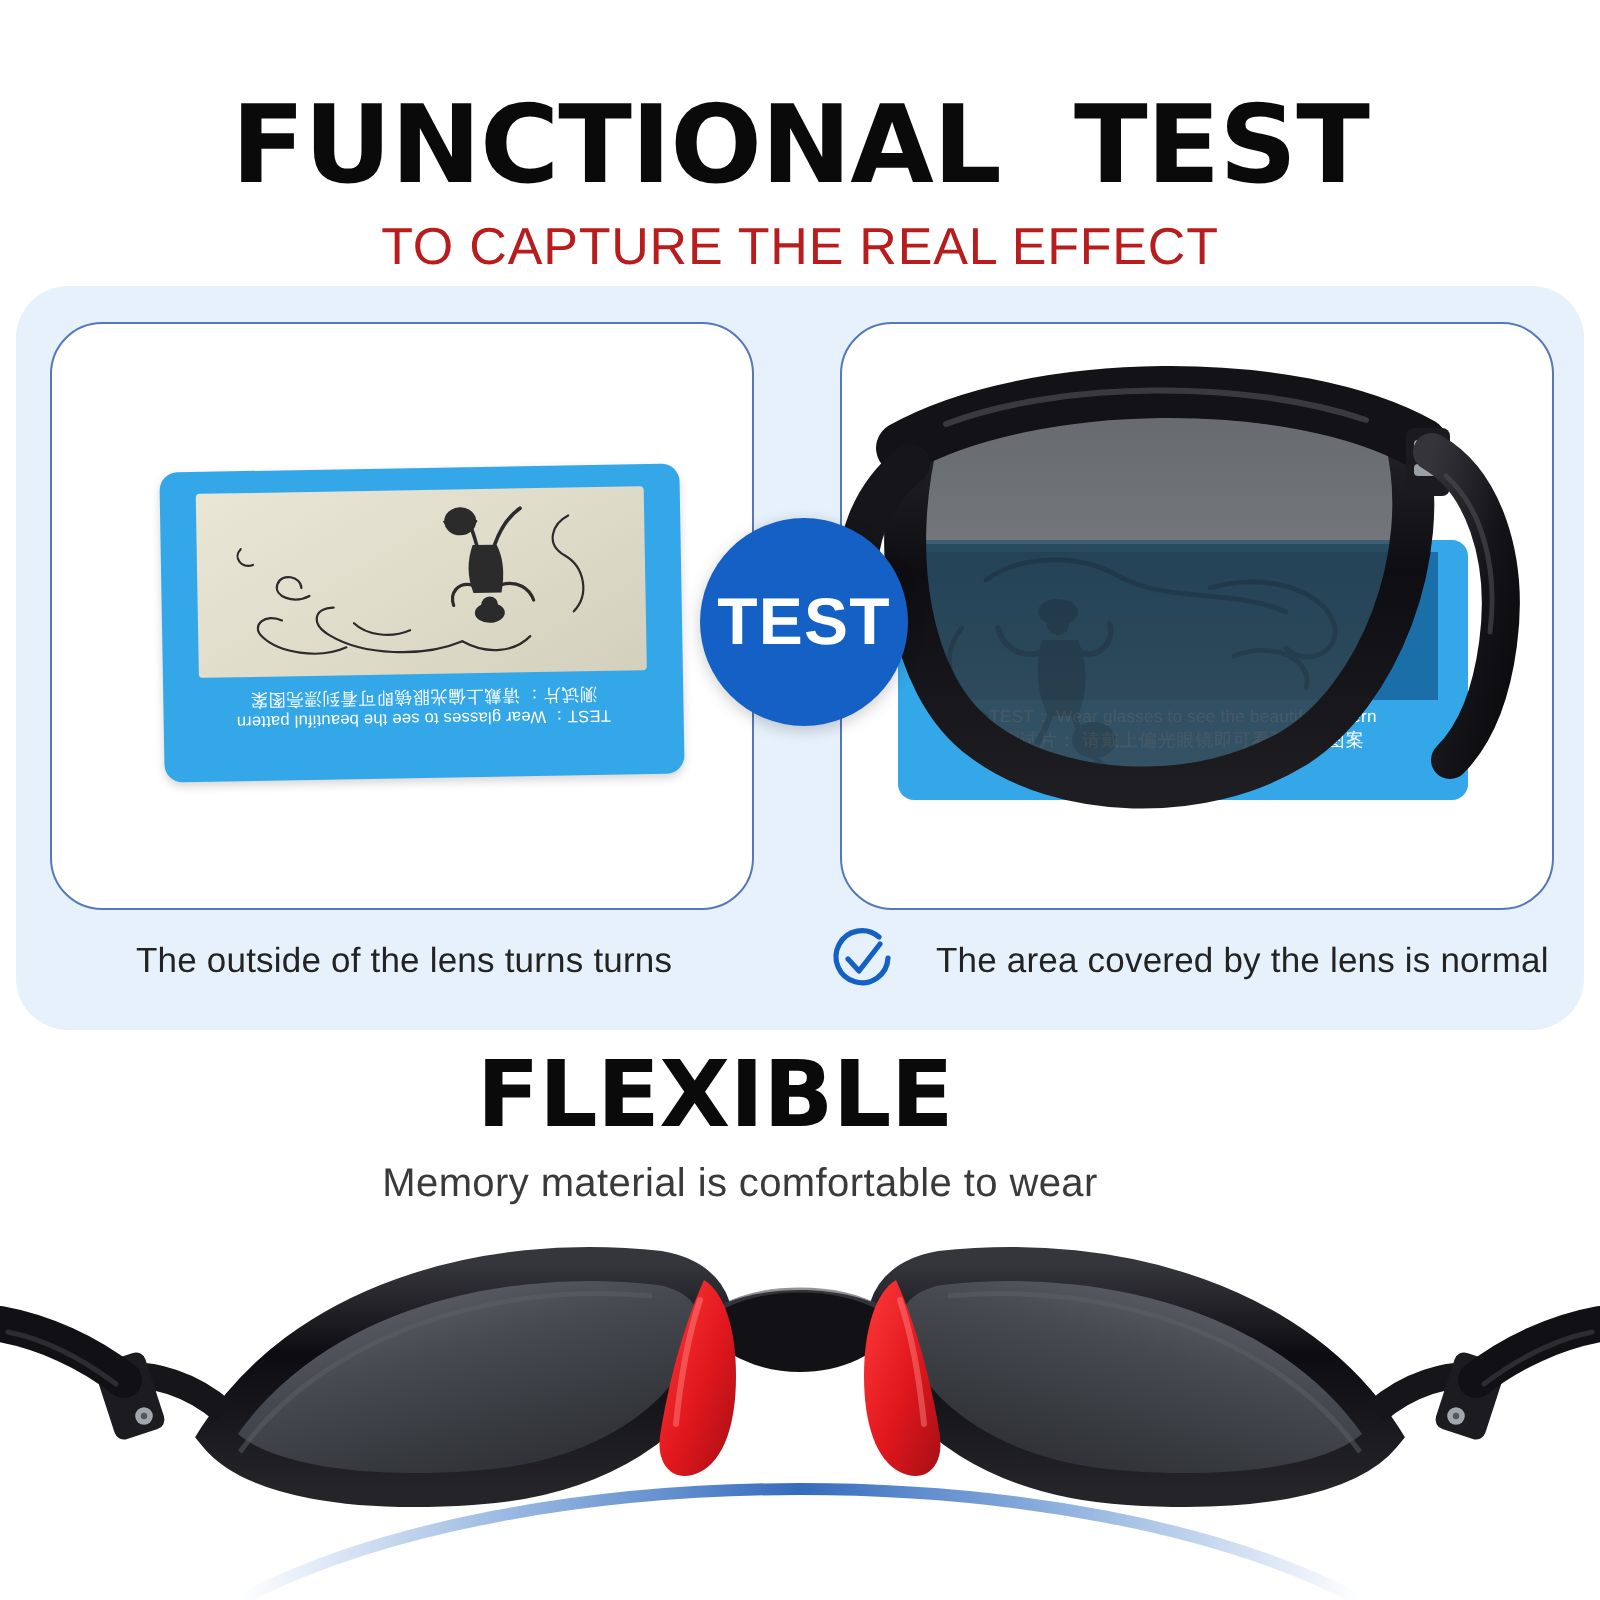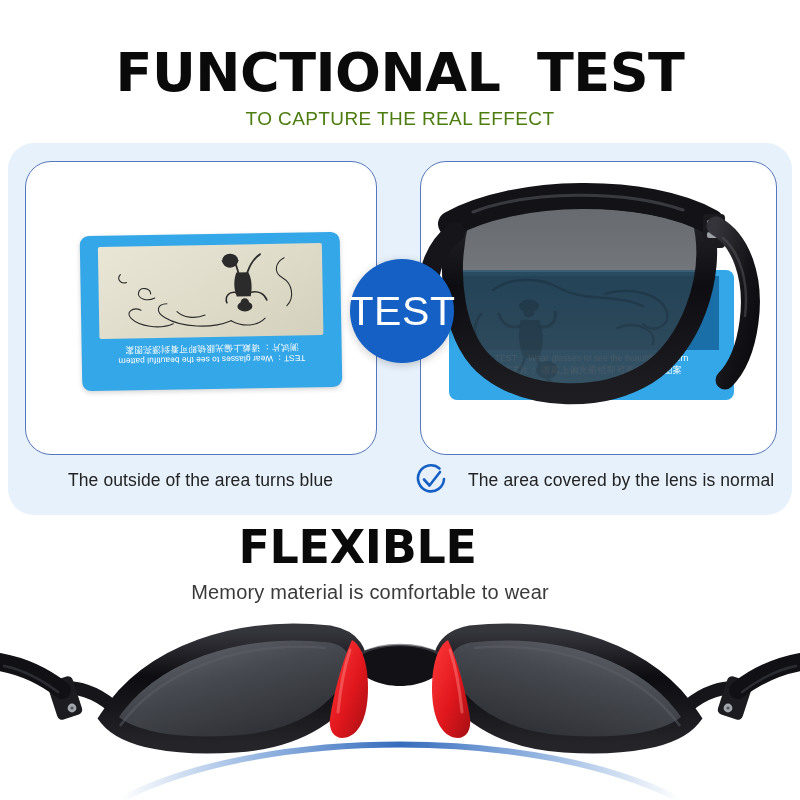--- a/index.html
+++ b/index.html
@@ -13,21 +13,21 @@
   
   .headline{
     position:absolute;left:0;top:34px;width:800px;text-align:center;
     font-size:54px;font-weight:700;letter-spacing:-0.5px;color:#0a0a0a;
     line-height:1;white-space:pre;
     font-family:"DejaVu Sans","Liberation Sans",sans-serif;
     margin-top:12px;
   }
   .subhead{
     position:absolute;left:0;top:108px;width:800px;text-align:center;
-    font-size:19px;font-weight:400;color:#4d7c0f;letter-spacing:.4px;
+    font-size:26px;font-weight:400;color:#b91c1c;letter-spacing:.4px;
   }
 
   
   .band{
     position:absolute;left:8px;top:143px;width:784px;height:372px;
     background:#e7f1fb;border-radius:26px;
   }
 
   
   .panel{
@@ -60,21 +60,21 @@
   .pat{position:absolute;left:0;top:0;width:100%;height:100%;}
 
   
   .badge{
     position:absolute;left:350px;top:259px;width:104px;height:104px;
     border-radius:50%;background:#1560c4;
     display:flex;align-items:center;justify-content:center;
     box-shadow:0 2px 8px rgba(0,0,0,.2);z-index:40;
   }
   .badge span{
-    color:#fff;font-size:41px;font-weight:400;letter-spacing:.6px;
+    color:#fff;font-size:33px;font-weight:700;letter-spacing:.6px;
     font-family:"Liberation Sans","DejaVu Sans",sans-serif;
   }
 
   
   .rcard{
     position:absolute;left:28px;top:108px;width:285px;height:130px;
     background:#34a7e8;border-radius:8px;overflow:hidden;
   }
   .rcard-cap{
     position:absolute;left:6px;top:82px;width:273px;color:#fff;
@@ -233,21 +233,21 @@
       <path d="M312 76 C330 92 338 122 334 154" fill="none" stroke="#4c4c54" stroke-width="2.5" stroke-linecap="round" opacity="0.6"></path>
 
       <path d="M44 70 C24 86 16 110 18 132" fill="none" stroke="#15151a" stroke-width="20" stroke-linecap="round"></path>
     </svg>
   </div>
 
   <div class="badge">
     <span>TEST</span>
   </div>
 
-  <div class="cap cap-left">The outside of the area turns blue</div>
+  <div class="cap cap-left">The outside of the lens turns turns</div>
 
   <svg class="check-icon" viewBox="0 0 38 38">
     <path d="M27.5 8.5 A13 13 0 1 0 32 19" fill="none" stroke="#1560c4" stroke-width="2.6" stroke-linecap="round"></path>
     <path d="M12 19.5 L17.5 25.5 L28 12" fill="none" stroke="#1560c4" stroke-width="2.6" stroke-linecap="round" stroke-linejoin="round"></path>
   </svg>
 
   <div class="cap cap-right">The area covered by the lens is normal</div>
 
   <div class="flex-title">FLEXIBLE</div>
   <div class="flex-sub">Memory material is comfortable to wear</div>

